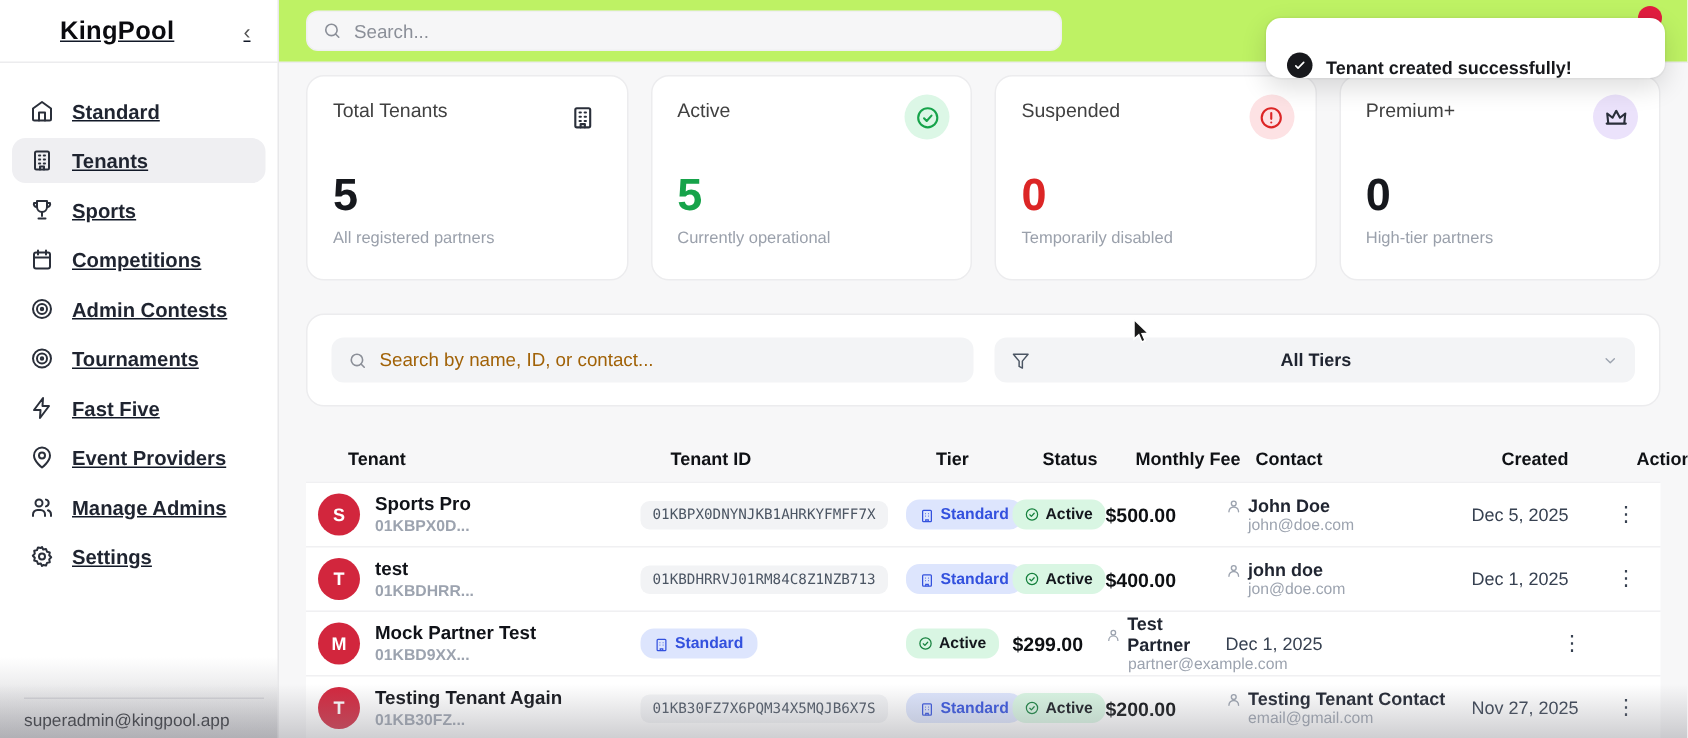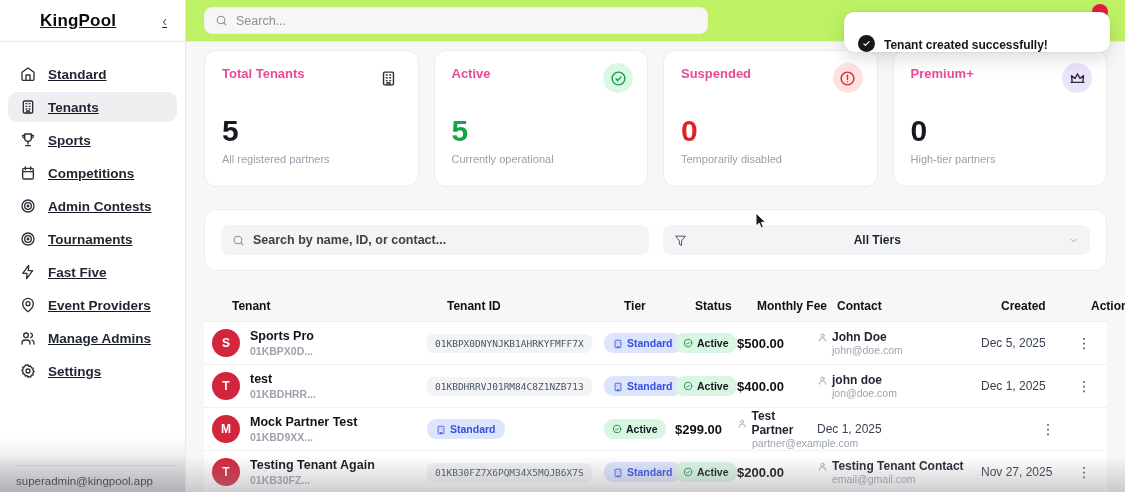--- a/index.html
+++ b/index.html
@@ -27,29 +27,29 @@
   .toast { position:absolute; right:15px; top:12px; width:266px; height:40px; background:#fff; border-radius:10px; box-shadow:0 6px 18px rgba(0,0,0,.14), 0 0 0 1px rgba(0,0,0,.03); display:flex; align-items:flex-end; gap:9px; padding:0 14px; z-index:5; }
   .toast-icon { width:17px; height:17px; border-radius:50%; background:#17181c; display:flex; align-items:center; justify-content:center; flex:0 0 auto; }
   .toast-icon svg { width:9px; height:9px; stroke:#fff; stroke-width:3; fill:none; stroke-linecap:round; stroke-linejoin:round; }
   .toast-text { font-size:12px; font-weight:700; color:#17181c; }
 
   .content { padding:8px 18px 0 18px; }
 
   
   .stats { display:grid; grid-template-columns:repeat(4, 1fr); gap:15px; }
   .card { background:#fff; border:1px solid #ececee; border-radius:12px; height:137px; padding:15px 17px; position:relative; }
-  .card-title { font-size:13px; font-weight:700; color:#ec4899; }
+  .card-title { font-size:13px; font-weight:400; color:#404040; }
   .card-iconwrap { position:absolute; right:14px; top:12px; width:30px; height:30px; border-radius:50%; display:flex; align-items:center; justify-content:center; }
   .card-iconwrap svg { width:17px; height:17px; stroke-width:2; fill:none; stroke-linecap:round; stroke-linejoin:round; }
   .card-value { font-size:30px; font-weight:650; margin-top:33px; letter-spacing:.5px; }
   .card-sub { font-size:11px; color:#9aa0ab; margin-top:5px; }
 
   
   .filtercard { margin-top:22px; background:#fff; border:1px solid #ececee; border-radius:12px; height:62px; display:flex; align-items:center; gap:14px; padding:0 16px; }
-  .search-local { flex:1; display:flex; align-items:center; gap:8px; height:30px; background:#f3f4f6; border-radius:8px; padding:0 11px; color:#404040; font-size:12.5px;font-weight:bold; }
+  .search-local { flex:1; display:flex; align-items:center; gap:8px; height:30px; background:#f3f4f6; border-radius:8px; padding:0 11px; color:#a16207; font-size:12.5px; }
   .dropdown { flex:1; display:flex; align-items:center; height:30px; background:#f3f4f6; border-radius:8px; padding:0 11px; cursor:pointer; }
   .dropdown svg.funnel { width:13px; height:13px; stroke:#4b5563; stroke-width:1.8; fill:none; stroke-linejoin:round; }
   .dropdown .dd-label { flex:1; text-align:center; font-size:12px; font-weight:600; color:#1f2430; }
   .dropdown svg.chev { width:11px; height:11px; stroke:#9ca3af; stroke-width:2; fill:none; stroke-linecap:round; stroke-linejoin:round; }
 
   
   .table { margin-top:20px; }
   .trow { display:grid; grid-template-columns:215px 177px 71px 62px 80px 164px 90px 1fr; align-items:center; padding-left:8px; }
   .thead { height:30px; font-size:12px; font-weight:700; color:#0f1115;margin-left:20px; }
   .thead .th-actions { text-align:right; padding-right:4px; }

